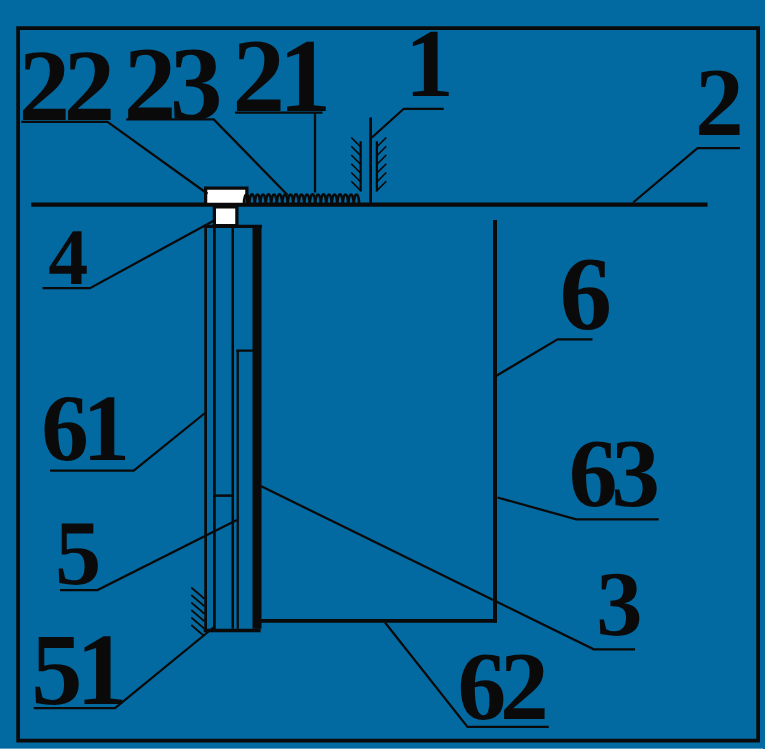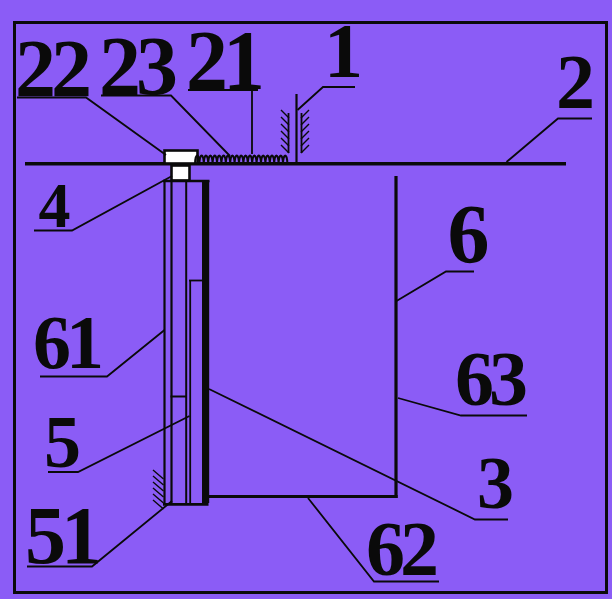--- a/index.html
+++ b/index.html
@@ -1,19 +1,19 @@
 <!DOCTYPE html>
 <html><head>
 <meta charset="utf-8">
 <style>
   html,body{margin:0;padding:0;background:#e8e8e8;}
   .page{
     position:relative;
     width:612px;height:599px;
-    background:#8b5cf6;
+    background:#0369a1;
     font-family:"Liberation Serif", serif;
     overflow:hidden;
   }
   svg{position:absolute;left:0;top:0;}
   .ink{stroke:#0a0a0a;fill:none;}
   .lbl{
     font-family:"Liberation Serif", serif;
     font-weight:700;
     fill:#0a0a0a;
     letter-spacing:-5px;

